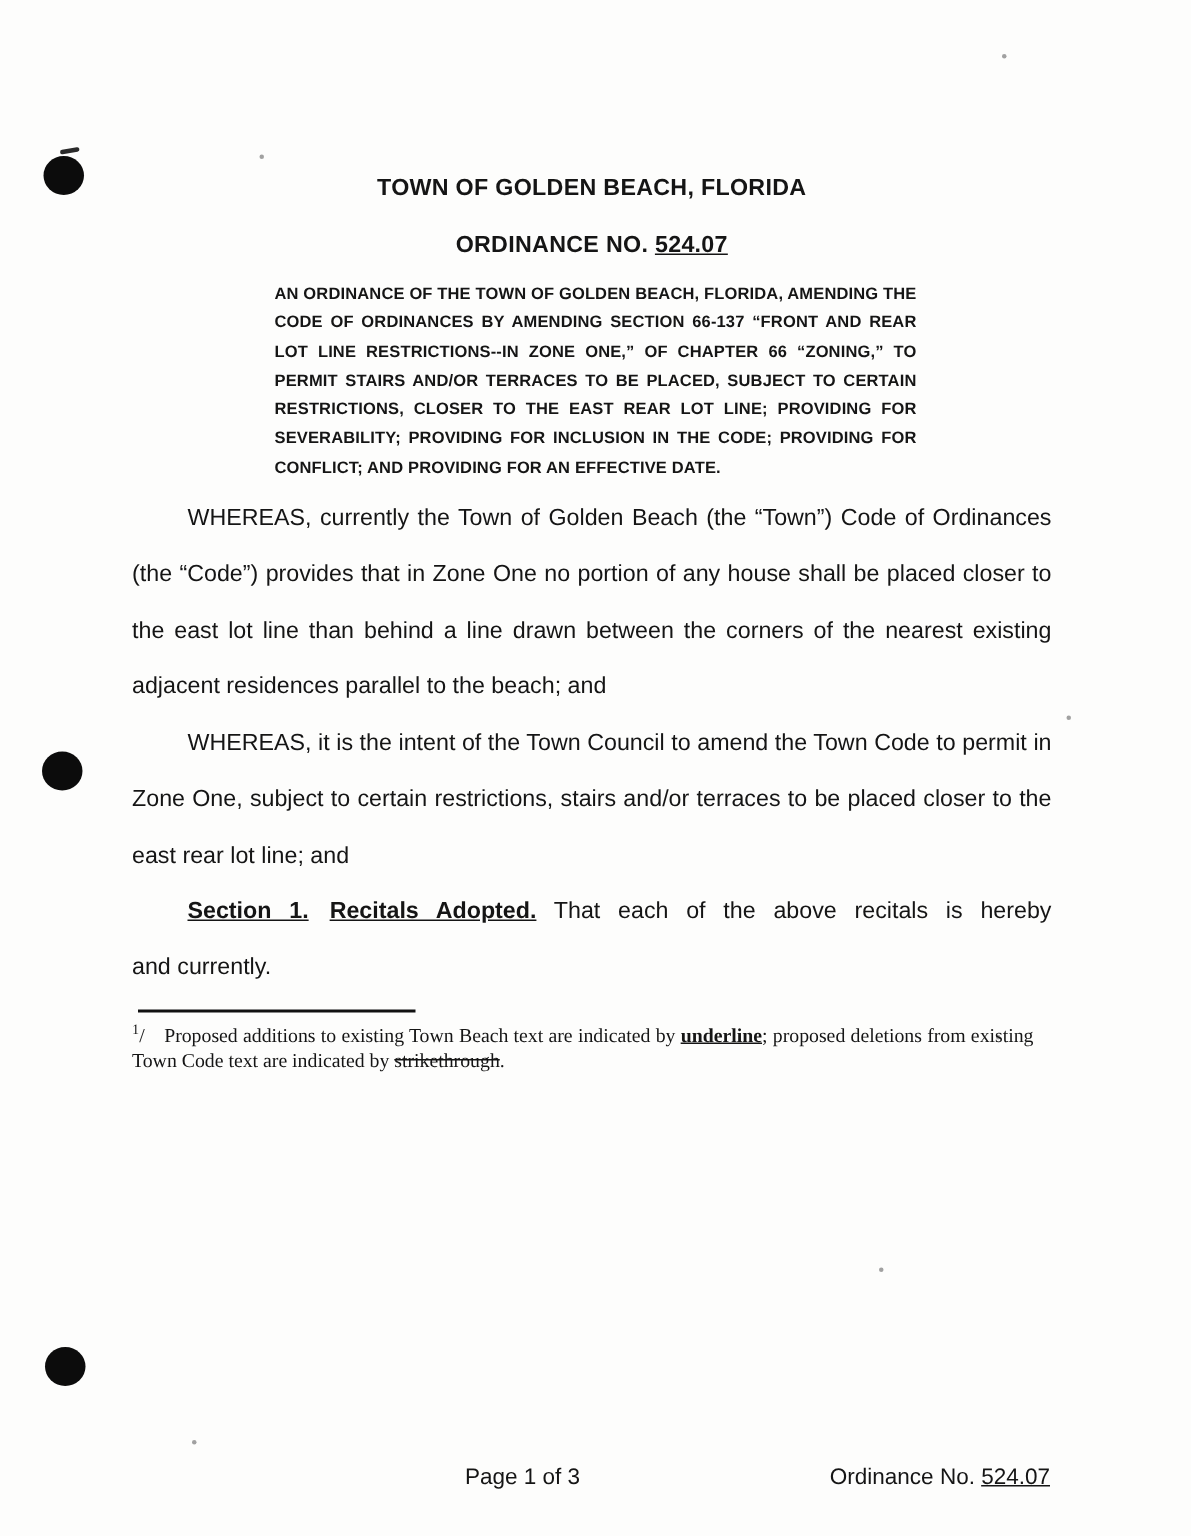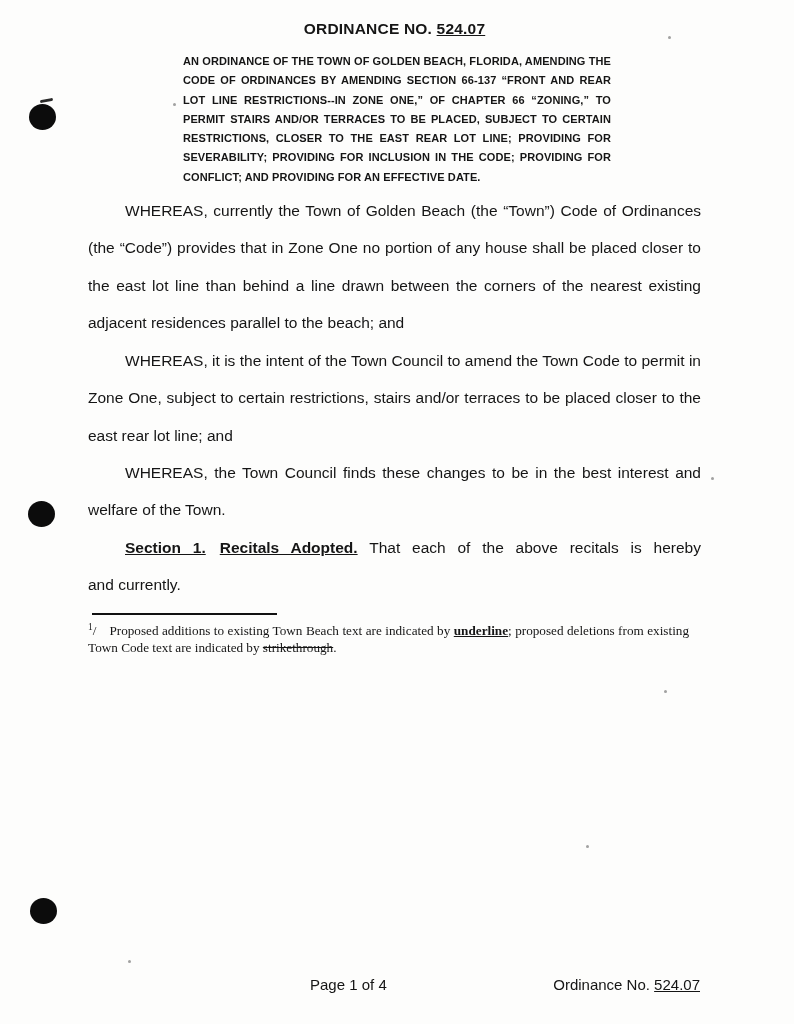--- a/index.html
+++ b/index.html
@@ -145,44 +145,44 @@
   <div class="hole hole-3"></div>
   <div class="speck" style="left:668px;top:36px;"></div>
   <div class="speck" style="left:173px;top:103px;"></div>
   <div class="speck" style="left:711px;top:477px;"></div>
   <div class="speck" style="left:664px;top:690px;"></div>
   <div class="speck" style="left:586px;top:845px;"></div>
   <div class="speck" style="left:128px;top:960px;"></div>
 
   <div class="content">
 
+    <h1 class="doc-title">TOWN OF GOLDEN BEACH, FLORIDA</h1>
 
     <h2 class="ord-no"><span>ORDINANCE NO. </span><span class="ul">524.07</span></h2>
 
     <p class="summary">AN ORDINANCE OF THE TOWN OF GOLDEN BEACH, FLORIDA, AMENDING THE CODE OF ORDINANCES BY AMENDING SECTION 66-137 “FRONT AND REAR LOT LINE RESTRICTIONS--IN ZONE ONE,” OF CHAPTER 66 “ZONING,” TO PERMIT STAIRS AND/OR TERRACES TO BE PLACED, SUBJECT TO CERTAIN RESTRICTIONS, CLOSER TO THE EAST REAR LOT LINE; PROVIDING FOR SEVERABILITY; PROVIDING FOR INCLUSION IN THE CODE; PROVIDING FOR CONFLICT; AND PROVIDING FOR AN EFFECTIVE DATE.</p>
 
     <div class="body-text">
 
       <p class="para"><span class="lead">WHEREAS</span><span>, currently the Town of Golden Beach (the “Town”) Code of Ordinances (the “Code”) provides that in Zone One no portion of any house shall be placed closer to the east lot line than behind a line drawn between the corners of the nearest existing adjacent residences parallel to the beach; and</span></p>
 
       <p class="para"><span class="lead">WHEREAS</span><span>, it is the intent of the Town Council to amend the Town Code to permit in Zone One, subject to certain restrictions, stairs and/or terraces to be placed closer to the east rear lot line; and</span></p>
 
-      <p class="para"><span class="lead">WHEREAS</span><span>, the Town Council finds these changes to be in the best interest and welfare of the Town.</span></p>
 
 
       <div class="section-line1"><span class="section-label">Section 1.</span><span class="tab"></span><span class="section-label">Recitals Adopted.</span> <span>That each of the above recitals is hereby</span></div>
 
 
       <div class="section-line3">and currently.</div>
 
     </div>
 
     <div class="footnote-rule"></div>
 
     <p class="footnote"><sup>1</sup><span>/</span><span class="fn-gap"></span><span>Proposed additions to existing Town Beach text are indicated by </span><span class="fn-ul">underline</span><span>; proposed deletions from existing Town Code text are indicated by </span><span class="fn-strike">strikethrough</span><span>.</span></p>
 
   </div>
 
-  <div class="footer-page">Page 1 of 4</div>
+  <div class="footer-page">Page 1 of 3</div>
 
   <div class="footer-ord"><span>Ordinance No. </span><span class="ul">524.07</span></div>
 
 </div>
 
 </body></html>

